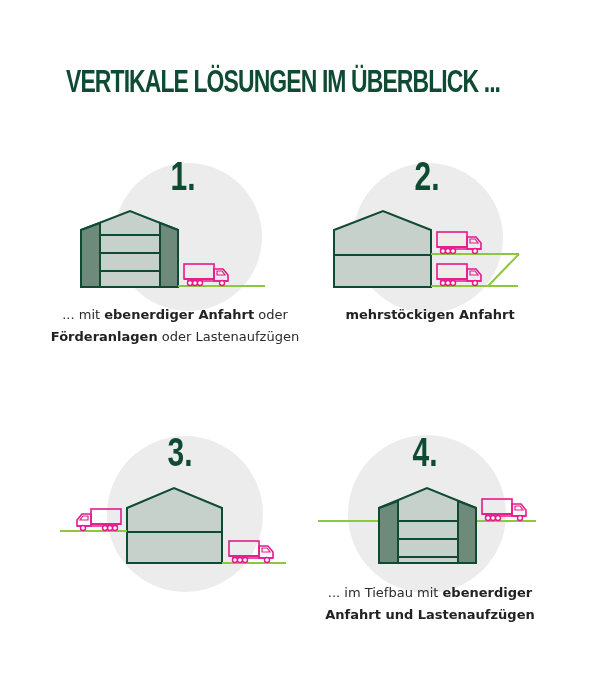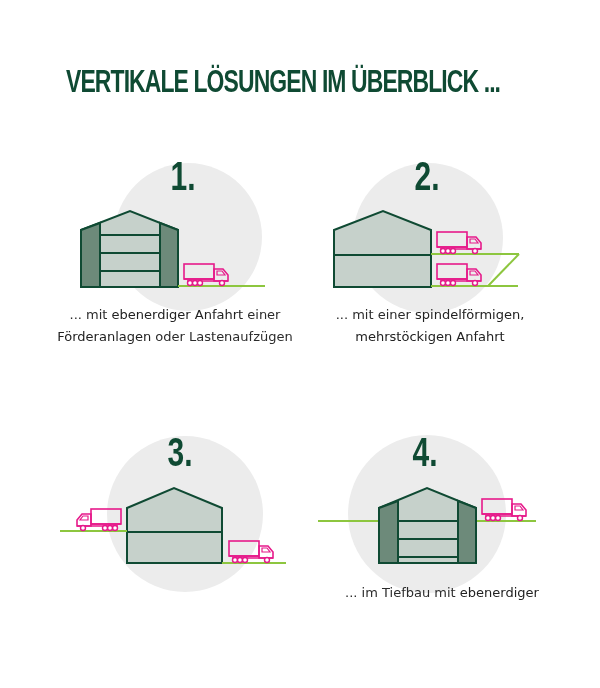--- a/index.html
+++ b/index.html
@@ -1,21 +1,21 @@
 <!DOCTYPE html>
 <html><head>
 <meta charset="utf-8">
 <style>
   html, body { margin:0; padding:0; background:#ffffff; }
   body { width:600px; height:688px; position:relative; overflow:hidden; font-family:"DejaVu Sans", sans-serif; }
   .title { position:absolute; left:66px; top:64px; font-family:"Liberation Sans", sans-serif; font-weight:bold; font-size:31px; letter-spacing:-1.2px; color:#0f4a33; transform:scaleX(0.74); transform-origin:left top; white-space:nowrap; }
   svg.art { position:absolute; left:0; top:0; }
   .num { font-family:"Liberation Sans", sans-serif; font-weight:bold; font-size:40px; fill:#0f4a33; }
   .caption { position:absolute; width:260px; text-align:center; font-size:13px; line-height:22px; color:#2b2b2b; font-family:"DejaVu Sans", sans-serif; }
-  .caption b { font-weight:normal; color:#222; }
+  .caption b { font-weight:bold; color:#222; }
 </style>
 </head>
 <body>
 
 <div class="title">VERTIKALE LÖSUNGEN IM ÜBERBLICK ...</div>
 
 <svg class="art" width="600" height="688" viewBox="0 0 600 688">
   <defs>
     <g id="truck-r">
 
@@ -85,24 +85,24 @@
       <path d="M458 563 V501 L476 508 V563 Z" fill="#6d8a7a" stroke="#0f4a33" stroke-width="2"></path>
       <line x1="398" y1="521" x2="458" y2="521" stroke="#0f4a33" stroke-width="2"></line>
       <line x1="398" y1="539" x2="458" y2="539" stroke="#0f4a33" stroke-width="2"></line>
       <line x1="398" y1="557" x2="458" y2="557" stroke="#0f4a33" stroke-width="2"></line>
     </g>
     <use href="#truck-r" x="482" y="499"></use>
   </g>
 </svg>
 
 <div class="caption" style="left:45px; top:304px;">
-    <div><span>... mit </span><b>ebenerdiger Anfahrt</b><span> einer</span></div>
+    <div><span>... mit </span><b>ebenerdiger Anfahrt</b><span> oder</span></div>
     <div><b>Förderanlagen</b><span> oder Lastenaufzügen</span></div>
   </div>
 <div class="caption" style="left:300px; top:304px;">
-    <div><span>... mit einer </span><b>spindelförmigen,</b></div>
     <div><b>mehrstöckigen Anfahrt</b></div>
   </div>
 <div class="caption" style="left:45px; top:582px;">
   </div>
-<div class="caption" style="left:312px; top:582px;">
+<div class="caption" style="left:300px; top:582px;">
     <div><span>... im Tiefbau mit </span><b>ebenerdiger</b></div>
+    <div><b>Anfahrt und Lastenaufzügen</b></div>
   </div>
 
 </body></html>

